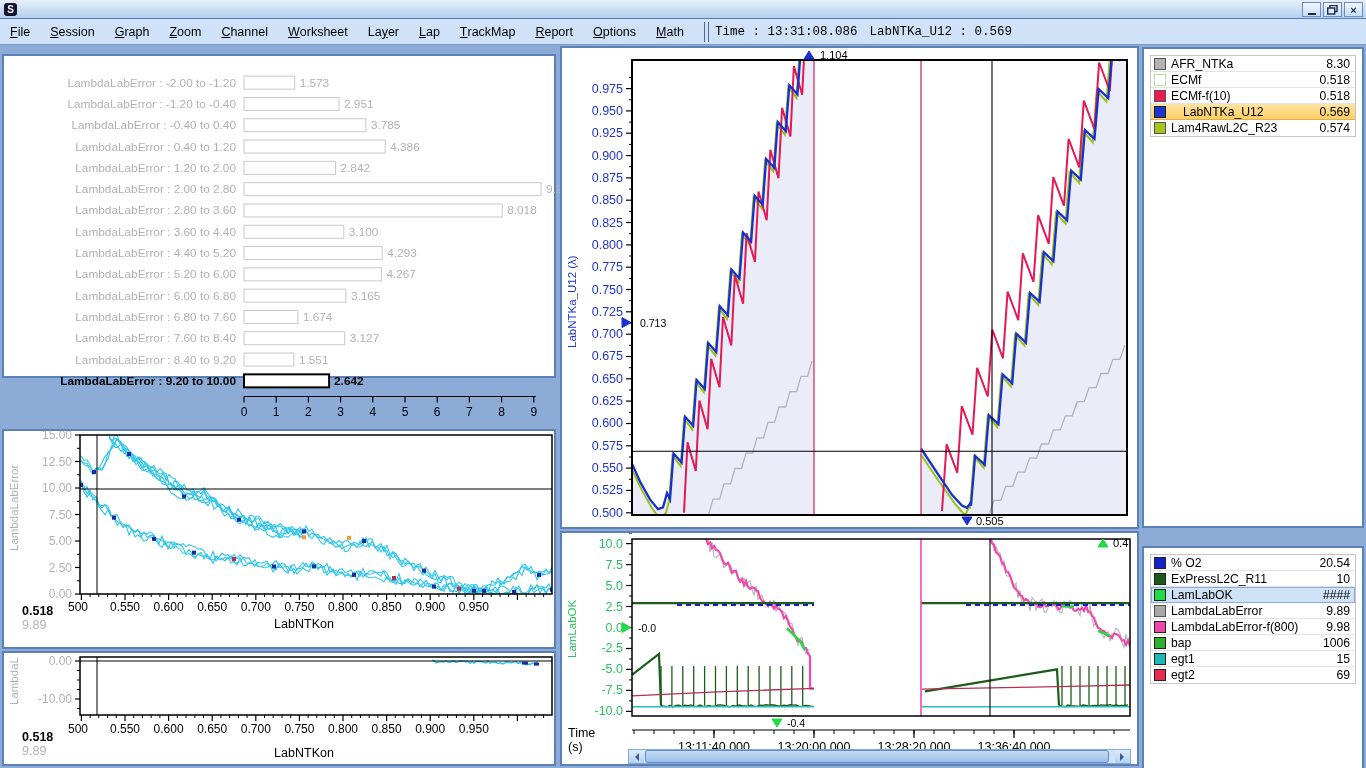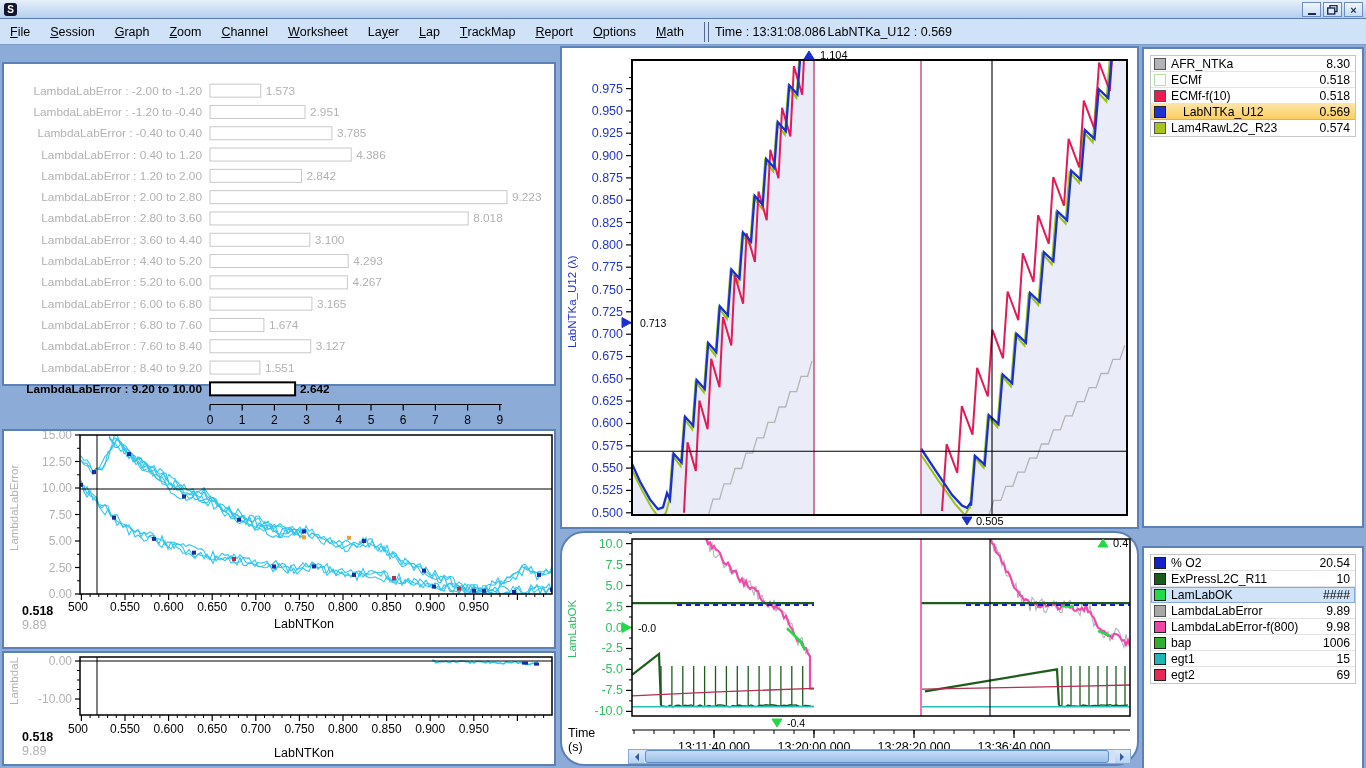--- a/index.html
+++ b/index.html
@@ -18,21 +18,21 @@
     justify-content:center; color:#1c2c50; font-size:11px; font-weight:bold; }
   .winbtn .minbar { width:8px; height:2px; background:#1c2c50; margin-top:8px; }
   
   .menubar { position:absolute; left:0; top:19px; width:1366px; height:26px;
     background:#cfe2f7; border-bottom:1px solid #7b9cc8; display:flex;
     align-items:center; font-size:12.5px; color:#000; }
   .menu-item { padding:0 10px; height:100%; display:flex; align-items:center; }
   .menu-item u { text-decoration:underline; }
   .menu-sep { width:5px; height:20px; border-left:1px solid #53688c;
     border-right:1px solid #53688c; margin:0 6px 0 10px; }
-  .statusline { display:flex; gap:2px; white-space:pre; }
+  .statusline { display:flex; gap:12px; white-space:pre;font-family:Liberation Mono, monospace; }
   
   .panel { position:absolute; background:#fff; border:2px solid #5b81b8; }
   
   .legend-box { margin:6px; border:1px solid #c6c6c6; }
   .legend-row { display:flex; align-items:center; height:16px;
     border-bottom:1px solid #e4e4e4; font-size:12.2px; color:#000; background:#fff; }
   .legend-row:last-child { border-bottom:none; }
   .legend-row.sel-amber { background:linear-gradient(#fde4a4,#fbce62); border-bottom:1px solid #e0b052;gap:12px; }
   .legend-row.sel-blue  { background:#cfe2f7; outline:1px solid #88aadd; outline-offset:-1px; }
   .swatch { width:12px; height:12px; border:1px solid #222; margin:0 5px 0 3px; flex:none; }
@@ -86,21 +86,21 @@
       <div class="menu-item"><u>O</u>ptions</div>
       <div class="menu-item"><u>M</u>ath</div>
     </div>
   <div class="menu-sep"></div>
   <div class="statusline">
     <span><span>Time : </span><span>13:31:08.086</span></span>
     <span><span>LabNTKa_U12 : </span><span>0.569</span></span>
   </div>
 </div>
 
-<div class="panel" id="panel-hist" style="left:2px;  top:62px;  width:554px; height:324px;"><svg width="550" height="376">
+<div class="panel" id="panel-hist" style="left:2px;  top:54px;  width:554px; height:324px;padding-left:34px;"><svg width="550" height="376">
       <text x="198" y="30.65" font-size="11.8" fill="#b2b2b2" text-anchor="end" font-weight="normal">LambdaLabError : -2.00 to -1.20</text>
       <rect x="206" y="20.15" width="50.7" height="13" fill="#fff" stroke="#c9c9c9" stroke-width="1"></rect>
       <text x="261.6506" y="30.65" font-size="11.8" fill="#b2b2b2" text-anchor="start" font-weight="normal">1.573</text>
       <text x="198" y="51.949999999999996" font-size="11.8" fill="#b2b2b2" text-anchor="end" font-weight="normal">LambdaLabError : -1.20 to -0.40</text>
       <rect x="206" y="41.449999999999996" width="95.0" height="13" fill="#fff" stroke="#c9c9c9" stroke-width="1"></rect>
       <text x="306.0222" y="51.949999999999996" font-size="11.8" fill="#b2b2b2" text-anchor="start" font-weight="normal">2.951</text>
       <text x="198" y="73.25" font-size="11.8" fill="#b2b2b2" text-anchor="end" font-weight="normal">LambdaLabError : -0.40 to 0.40</text>
       <rect x="206" y="62.75" width="121.9" height="13" fill="#fff" stroke="#c9c9c9" stroke-width="1"></rect>
       <text x="332.877" y="73.25" font-size="11.8" fill="#b2b2b2" text-anchor="start" font-weight="normal">3.785</text>
       <text x="198" y="94.55000000000001" font-size="11.8" fill="#b2b2b2" text-anchor="end" font-weight="normal">LambdaLabError : 0.40 to 1.20</text>
@@ -457,21 +457,21 @@
       <path d="M430.0 12.0 L430.0 467.0" fill="none" stroke="#000" stroke-width="1.1"></path>
       <path d="M70.0 403.2 L565.0 403.2" fill="none" stroke="#000" stroke-width="1.1"></path>
       <rect x="70" y="12" width="495" height="455" fill="none" stroke="#000" stroke-width="2"></rect>
       <path d="M247.0 3.0 L242.0 11.0 L252.0 11.0 L247.0 3.0" fill="#1830d0" stroke="#1830d0" stroke-width="1"></path>
       <text x="258" y="11" font-size="11" fill="#000" text-anchor="start" font-weight="normal">1.104</text>
       <path d="M60.0 269.6 L60.0 279.6 L69.0 274.6 L60.0 269.6" fill="#1830d0" stroke="#1830d0" stroke-width="1"></path>
       <text x="78" y="278.55850000000004" font-size="10.5" fill="#000" text-anchor="start" font-weight="normal">0.713</text>
       <path d="M400.0 469.0 L410.0 469.0 L405.0 477.0 L400.0 469.0" fill="#1830d0" stroke="#1830d0" stroke-width="1"></path>
       <text x="414" y="477" font-size="11" fill="#000" text-anchor="start" font-weight="normal">0.505</text>
     </svg></div>
-<div class="panel" id="panel-bottom" style="left:560px;top:531px; width:579px; height:235px;border-radius:24px;"><svg width="575" height="231">
+<div class="panel" id="panel-bottom" style="left:560px;top:531px; width:579px; height:235px;"><svg width="575" height="231">
       <clipPath id="clipB">
         <rect x="70" y="6" width="498" height="177"></rect>
       </clipPath>
       <path d="M64.0 10.6 L70.0 10.6" fill="none" stroke="#000" stroke-width="1.2"></path>
       <path d="M67.0 0.1 L70.0 0.1" fill="none" stroke="#000" stroke-width="1"></path>
       <text x="61" y="14.599999999999994" font-size="12.5" fill="#2ebf60" text-anchor="end" font-weight="normal">10.0</text>
       <path d="M64.0 31.6 L70.0 31.6" fill="none" stroke="#000" stroke-width="1.2"></path>
       <path d="M67.0 21.1 L70.0 21.1" fill="none" stroke="#000" stroke-width="1"></path>
       <text x="61" y="35.574999999999996" font-size="12.5" fill="#2ebf60" text-anchor="end" font-weight="normal">7.5</text>
       <path d="M64.0 52.5 L70.0 52.5" fill="none" stroke="#000" stroke-width="1.2"></path>

